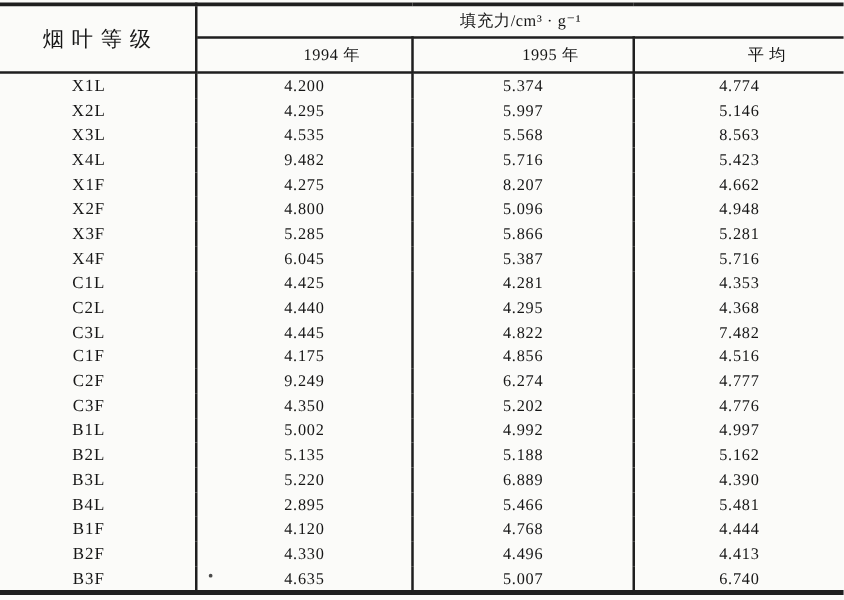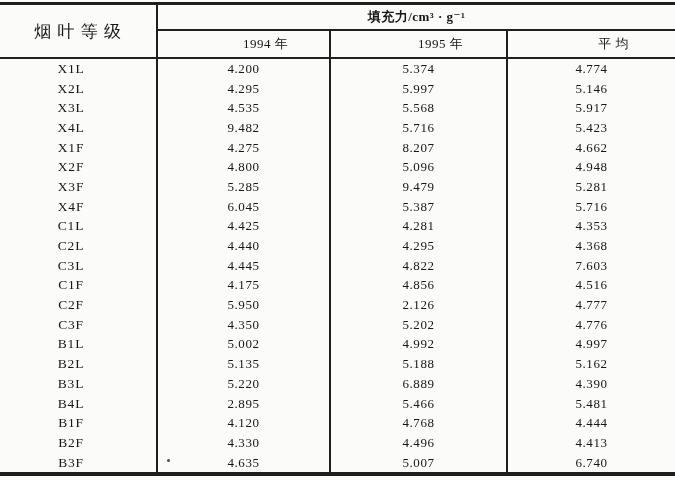--- a/index.html
+++ b/index.html
@@ -45,21 +45,21 @@
   thead tr.hrow2 th { height: 26px; }
   th.grade-hd {
     border-right: 2px solid #1f1f1f;
     border-bottom: 2px solid #1f1f1f;
     font-size: 17px;
     letter-spacing: 1px;
   }
   th.group-hd {
     border-bottom: 2px solid #1f1f1f;
     font-size: 13px;
-    font-weight: bold;
+    font-weight: normal;
     letter-spacing: 0.5px;
   }
   th.year-hd {
     border-bottom: 2px solid #1f1f1f;
     font-size: 13px;
     letter-spacing: 0.5px;
     padding-left: 44px;
   }
 
   
@@ -117,21 +117,21 @@
           <td class="grade c1">X2L</td>
           <td class="val c2">4.295</td>
           <td class="val c3">5.997</td>
           <td class="val">5.146</td>
         </tr>
 
         <tr>
           <td class="grade c1">X3L</td>
           <td class="val c2">4.535</td>
           <td class="val c3">5.568</td>
-          <td class="val">5.917</td>
+          <td class="val">8.563</td>
         </tr>
 
         <tr>
           <td class="grade c1">X4L</td>
           <td class="val c2">9.482</td>
           <td class="val c3">5.716</td>
           <td class="val">5.423</td>
         </tr>
 
         <tr>
@@ -144,21 +144,21 @@
         <tr>
           <td class="grade c1">X2F</td>
           <td class="val c2">4.800</td>
           <td class="val c3">5.096</td>
           <td class="val">4.948</td>
         </tr>
 
         <tr>
           <td class="grade c1">X3F</td>
           <td class="val c2">5.285</td>
-          <td class="val c3">9.479</td>
+          <td class="val c3">5.866</td>
           <td class="val">5.281</td>
         </tr>
 
         <tr>
           <td class="grade c1">X4F</td>
           <td class="val c2">6.045</td>
           <td class="val c3">5.387</td>
           <td class="val">5.716</td>
         </tr>
 
@@ -173,34 +173,34 @@
           <td class="grade c1">C2L</td>
           <td class="val c2">4.440</td>
           <td class="val c3">4.295</td>
           <td class="val">4.368</td>
         </tr>
 
         <tr>
           <td class="grade c1">C3L</td>
           <td class="val c2">4.445</td>
           <td class="val c3">4.822</td>
-          <td class="val">7.603</td>
+          <td class="val">7.482</td>
         </tr>
 
         <tr>
           <td class="grade c1">C1F</td>
           <td class="val c2">4.175</td>
           <td class="val c3">4.856</td>
           <td class="val">4.516</td>
         </tr>
 
         <tr>
           <td class="grade c1">C2F</td>
-          <td class="val c2">5.950</td>
-          <td class="val c3">2.126</td>
+          <td class="val c2">9.249</td>
+          <td class="val c3">6.274</td>
           <td class="val">4.777</td>
         </tr>
 
         <tr>
           <td class="grade c1">C3F</td>
           <td class="val c2">4.350</td>
           <td class="val c3">5.202</td>
           <td class="val">4.776</td>
         </tr>
 

